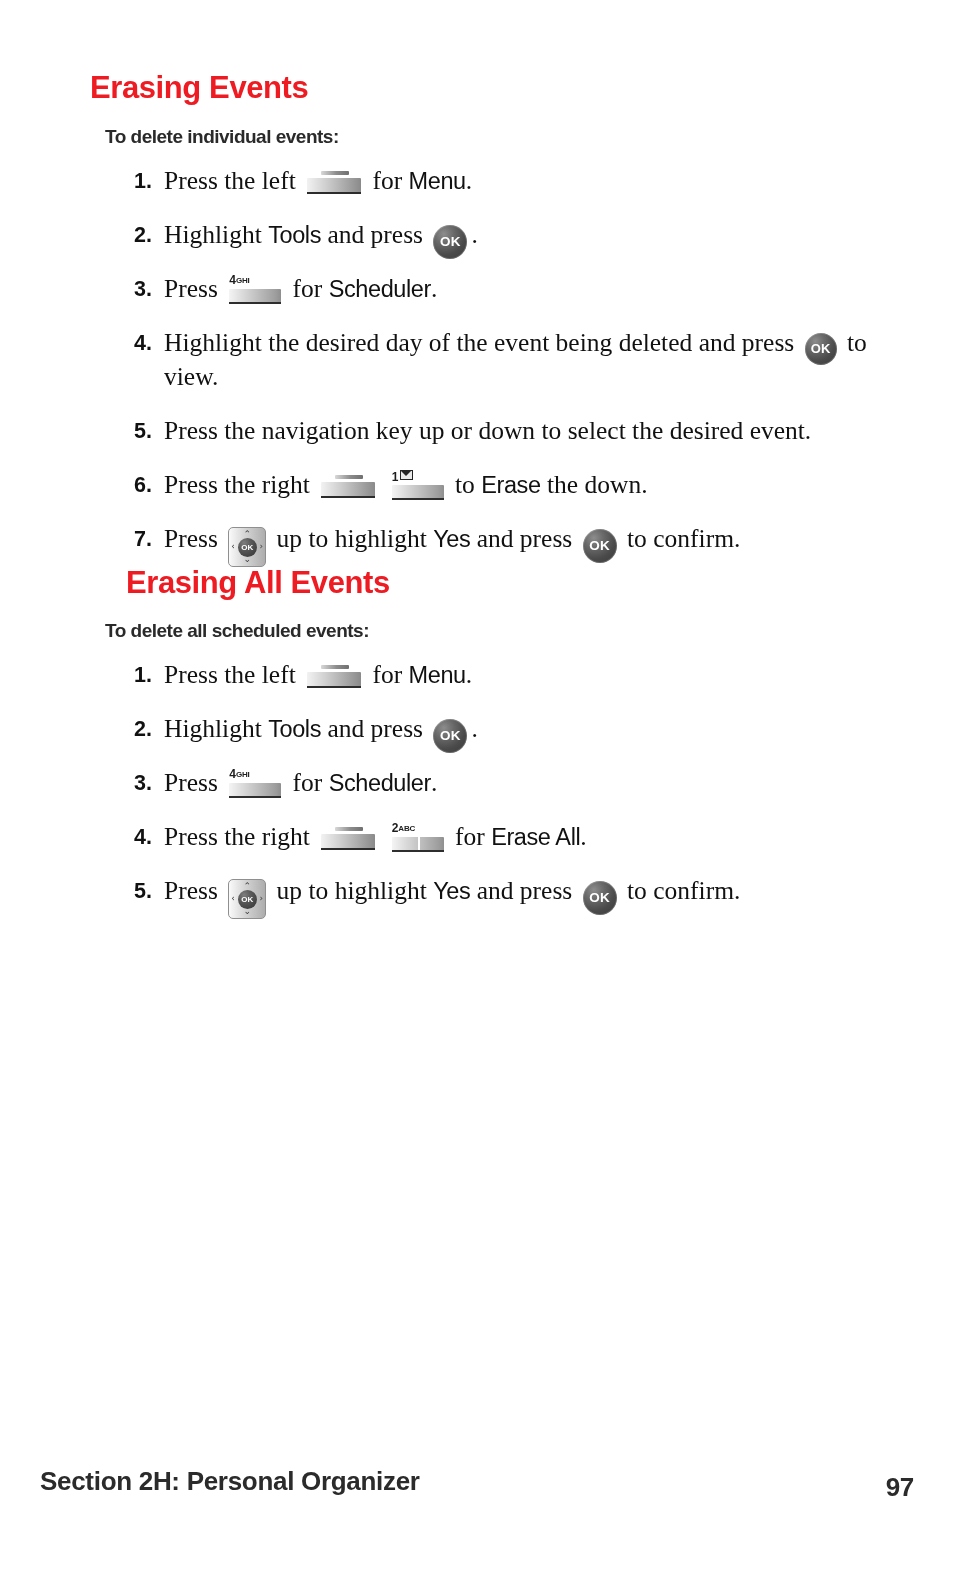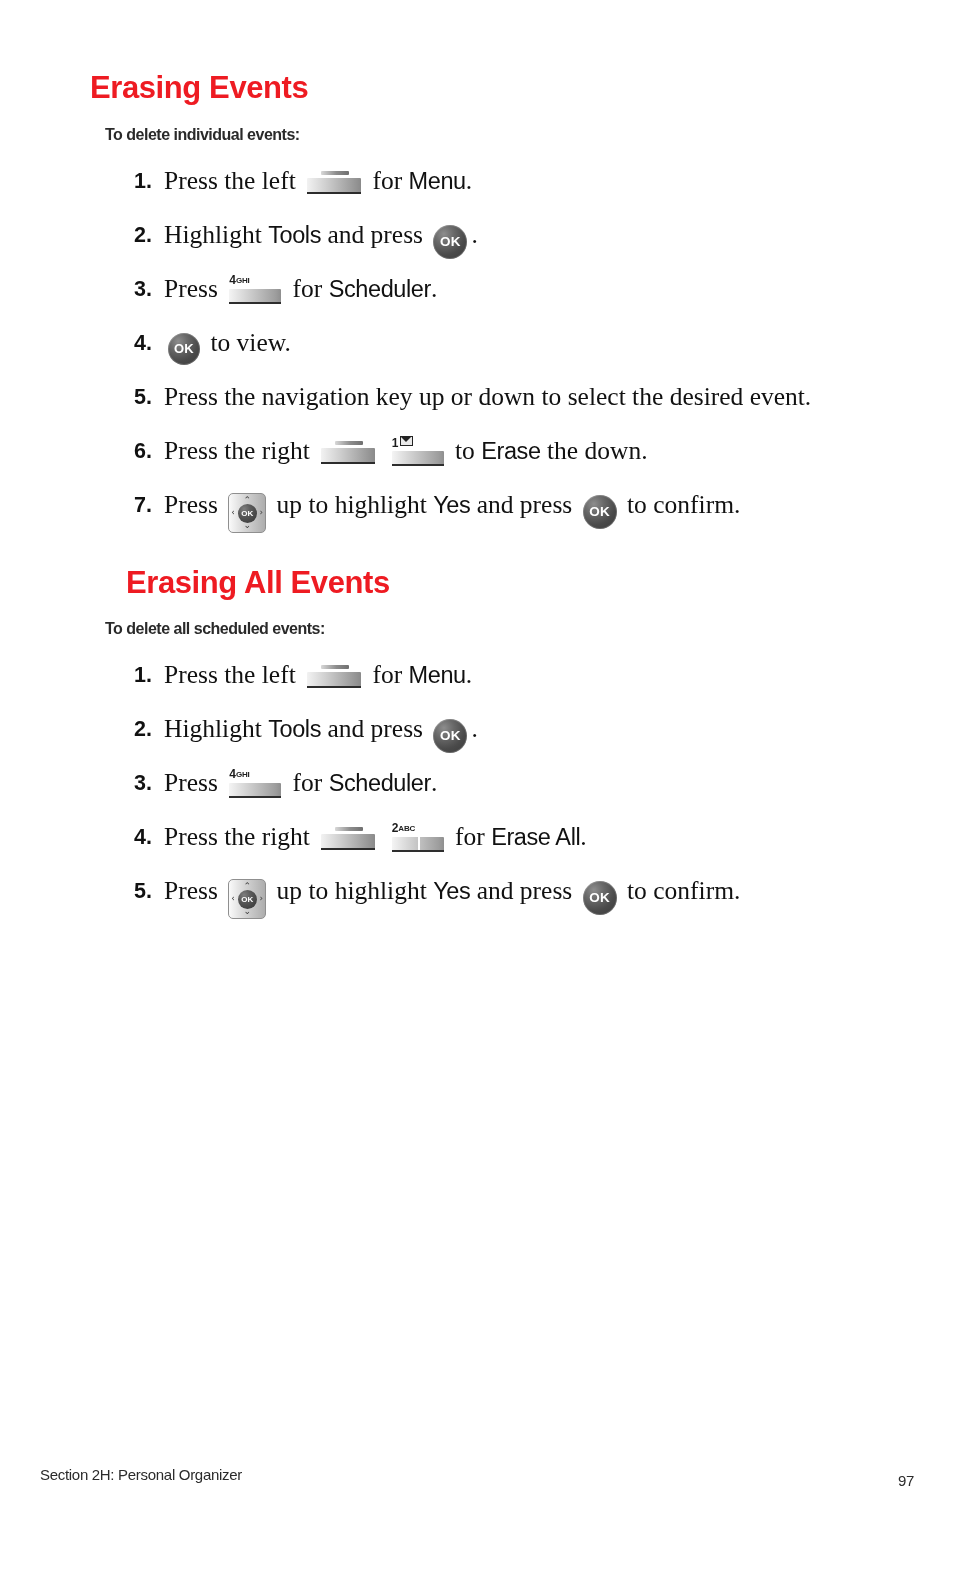--- a/index.html
+++ b/index.html
@@ -32,21 +32,21 @@
     color: #ee1b22;
     margin: 0;
     padding: 0;
   }
   #heading-erasing-events { position: absolute; left: 90px; top: 70px; }
   #heading-erasing-all-events { position: absolute; left: 90px; top: 565px; margin-left: 36px; }
 
   .sub-heading {
     font-family: "Liberation Sans", sans-serif;
     font-weight: bold;
-    font-size: 16px;
+    font-size: 19px;
     letter-spacing: -0.5px;
     color: #2a2a2a;
   }
   #sub-individual { position: absolute; left: 105px; top: 126px; }
   #sub-all { position: absolute; left: 105px; top: 620px; }
 
   
   .steps {
     position: absolute;
     left: 118px;
@@ -246,22 +246,22 @@
   .navkey .arrow.right { right: 2px; top: 50%; margin-top: -5px; }
 
   
   .footer {
     position: absolute;
     left: 40px;
     right: 40px;
     bottom: 58px;
     height: 26px;
     font-family: "Liberation Sans", sans-serif;
-    font-weight: normal;
-    font-size: 15px;
+    font-weight: bold;
+    font-size: 26px;
     letter-spacing: -0.3px;
     color: #2b2b2b;
   }
   .footer .f-left { position: absolute; left: 0; top: 0; }
   .footer .f-right { position: absolute; right: 0; top: 6px; }
 </style>
 </head>
 <body>
 
 <div class="page">
@@ -306,20 +306,21 @@
           <span class="slab"></span>
         </span>
         <span>for</span>
         <span class="bold-sans">Scheduler</span><span>.</span>
       </span>
     </li>
 
     <li class="step">
       <span class="step-num">4.</span>
       <span class="step-body">
+        <span>Highlight the desired day of the event being deleted and press</span>
         <span class="icon-inline okkey small">
           <span class="oktext">OK</span>
         </span>
         <span>to view.</span>
       </span>
     </li>
 
     <li class="step">
       <span class="step-num">5.</span>
       <span class="step-body">Press the navigation key up or down to select the desired event.</span>

